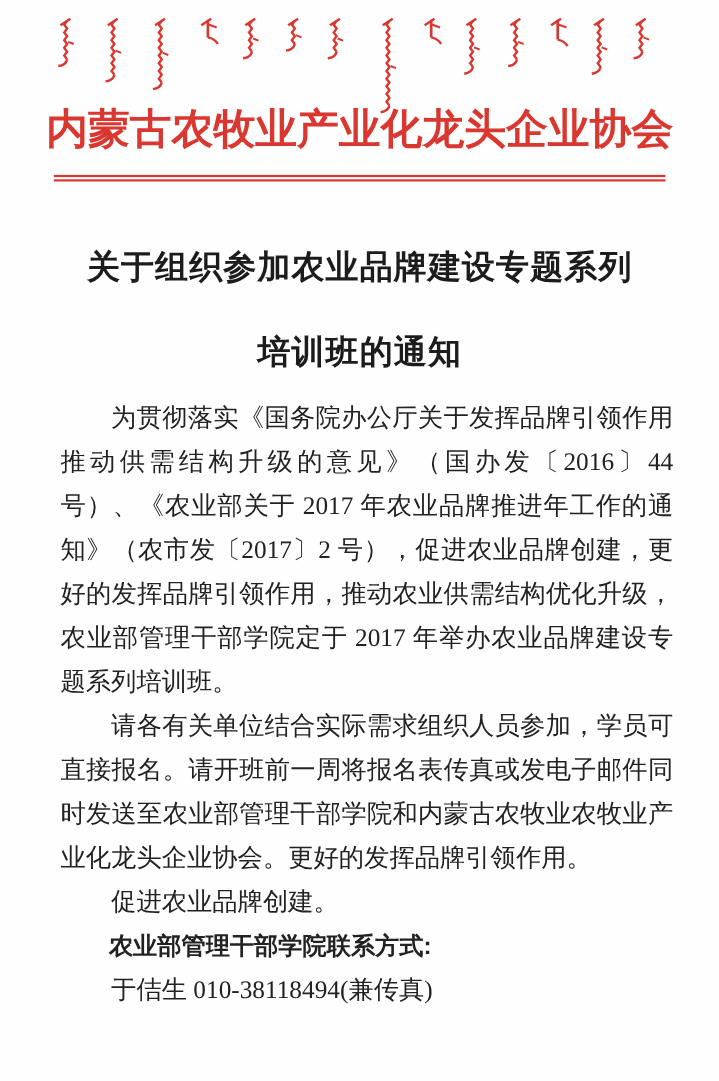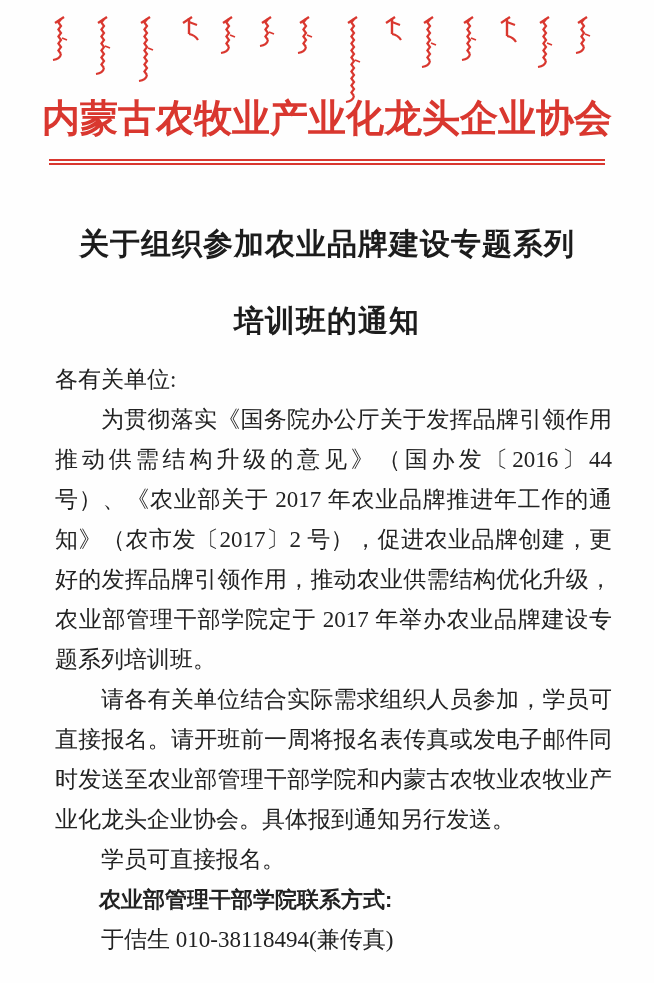--- a/index.html
+++ b/index.html
@@ -153,21 +153,20 @@
     <div class="org-name">内蒙古农牧业产业化龙头企业协会</div>
     <div class="head-rule"></div>
   </div>
 
   <div class="doc-title">
     <div class="t-line">关于组织参加农业品牌建设专题系列</div>
     <div class="t-line">培训班的通知</div>
   </div>
 
   <div class="doc-body">
-    <p>各有关单位:</p>
     <p class="indent">为贯彻落实《国务院办公厅关于发挥品牌引领作用推动供需结构升级的意见》（国办发〔2016〕44 号）、《农业部关于 2017 年农业品牌推进年工作的通知》（农市发〔2017〕2 号），促进农业品牌创建，更好的发挥品牌引领作用，推动农业供需结构优化升级，农业部管理干部学院定于 2017 年举办农业品牌建设专题系列培训班。</p>
-    <p class="indent">请各有关单位结合实际需求组织人员参加，学员可直接报名。请开班前一周将报名表传真或发电子邮件同时发送至农业部管理干部学院和内蒙古农牧业农牧业产业化龙头企业协会。具体报到通知另行发送。</p>
-    <p class="indent">学员可直接报名。</p>
+    <p class="indent">请各有关单位结合实际需求组织人员参加，学员可直接报名。请开班前一周将报名表传真或发电子邮件同时发送至农业部管理干部学院和内蒙古农牧业农牧业产业化龙头企业协会。更好的发挥品牌引领作用。</p>
+    <p class="indent">促进农业品牌创建。</p>
     <p class="indent bold">农业部管理干部学院联系方式:</p>
     <p class="indent">于佶生 010-38118494(兼传真)</p>
   </div>
 
 </div>
 
 </body></html>

